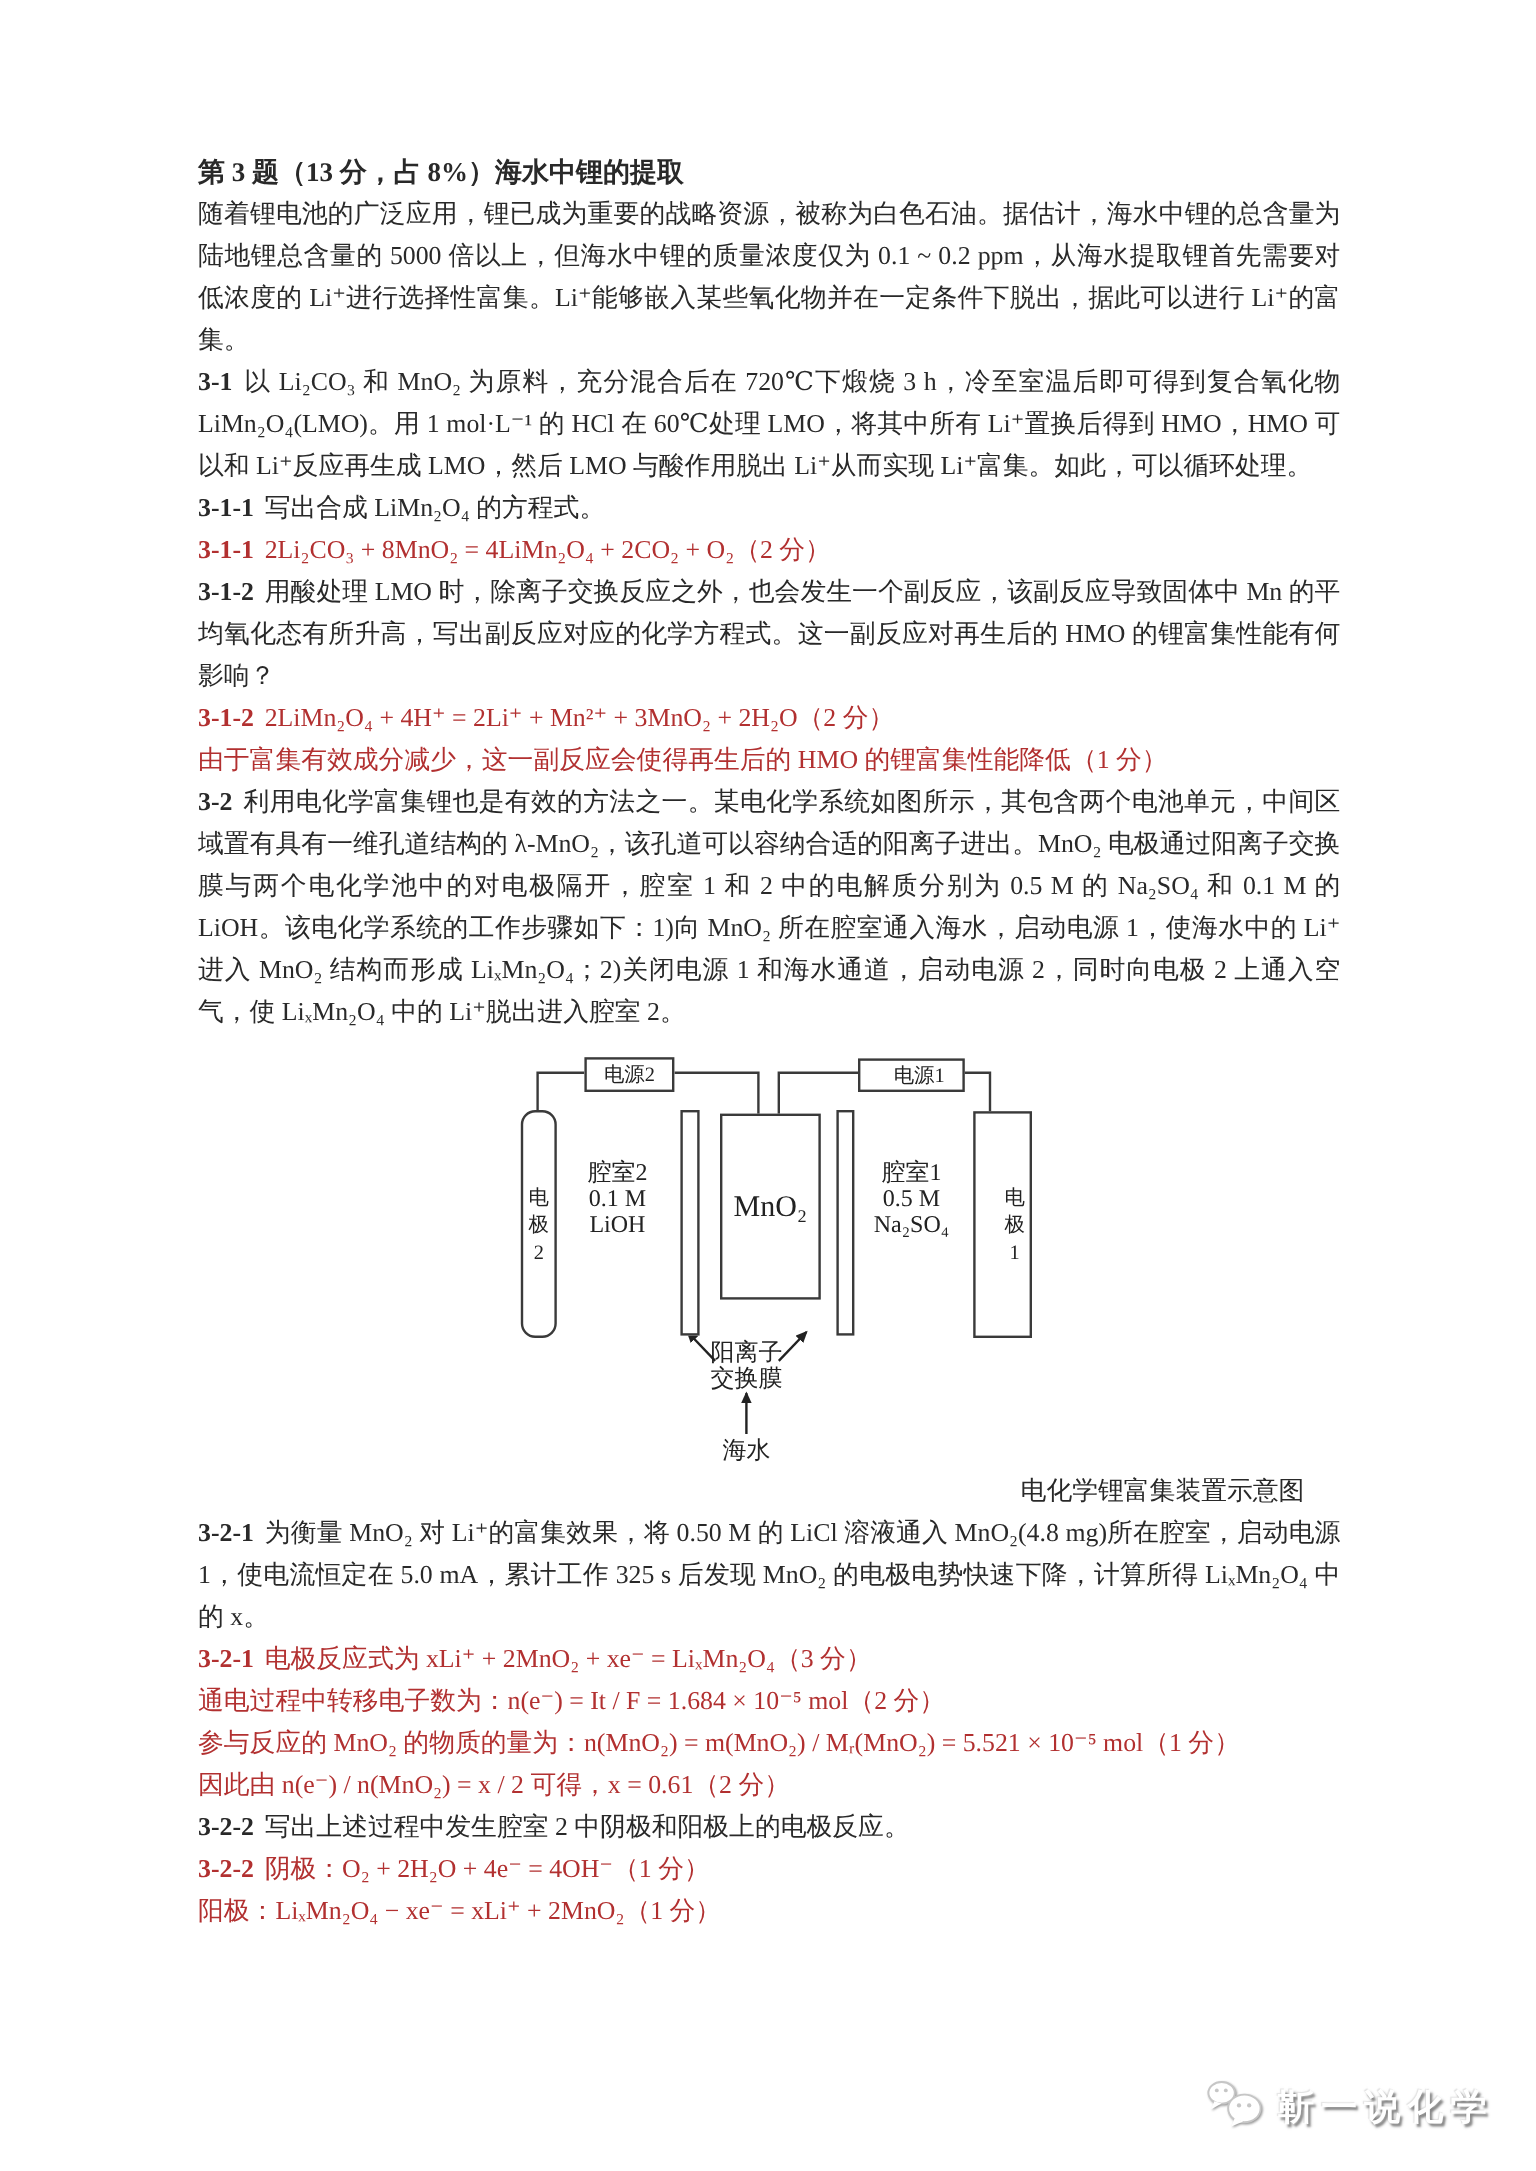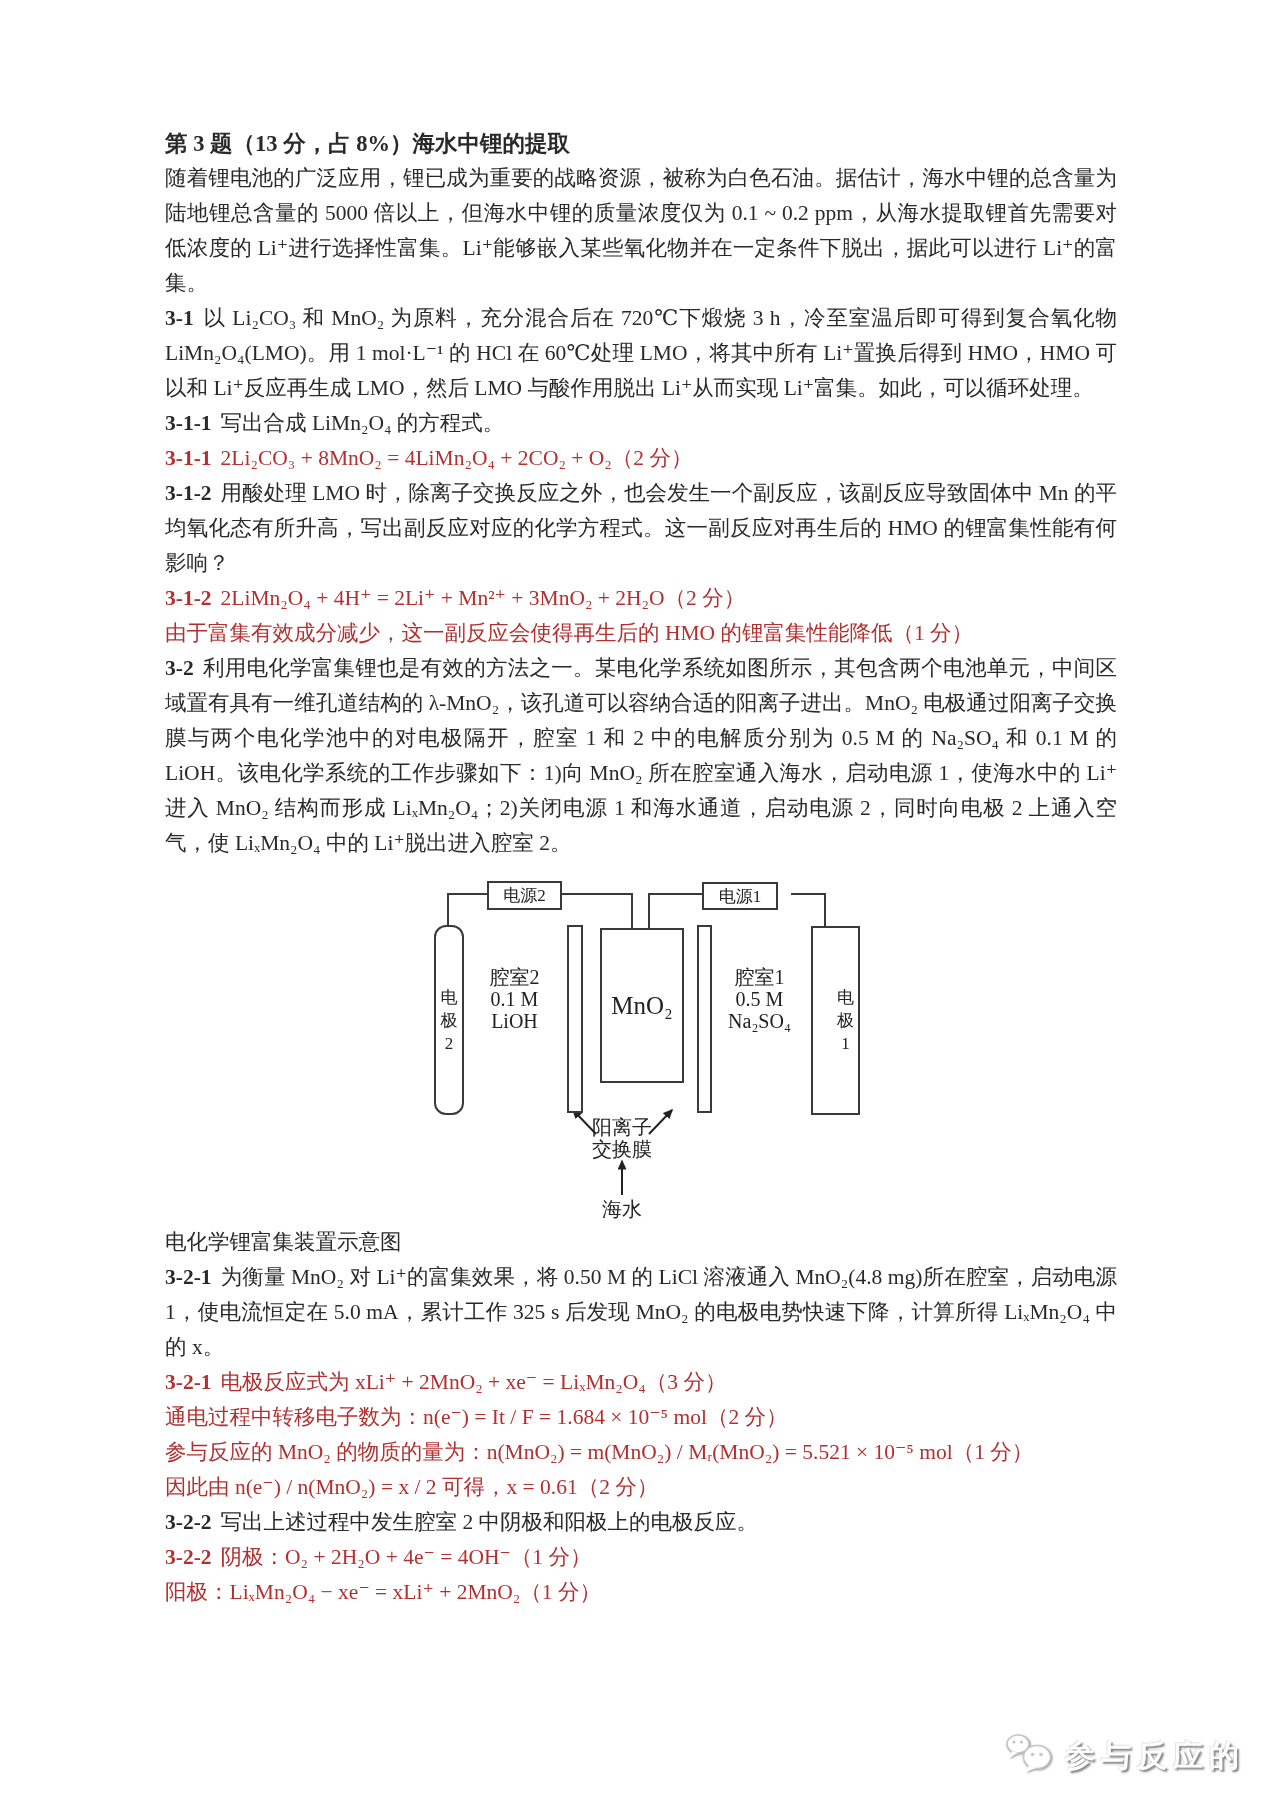--- a/index.html
+++ b/index.html
@@ -24,35 +24,35 @@
     position:relative; width:520px; height:352px;
     margin:12px auto 0 197px;
   }
   .diagram svg.wires { position:absolute; left:0; top:0; width:520px; height:352px; }
   .dbox {
     position:absolute; border:2px solid #3a3a3a; background:#fff;
     display:flex; align-items:center; justify-content:center;
     font-size:17px; color:#222; box-sizing:content-box;font-family:Liberation Serif, serif;
   }
   .psu2 { left:125px; top:8px;  width:71px; height:25px; }
-  .psu1 { left:340px; top:9px;  width:72px; height:24px; }
+  .psu1 { left:353px; top:9px;  width:72px; height:24px;padding-left:13px; }
   .el2  { left:72px;  top:52px; width:26px; height:186px;border-radius:12px; }
   .el1  { left:449px; top:53px; width:25px; height:185px;padding-left:20px; }
   .meml { left:205px; top:52px; width:12px; height:184px; }
   .memr { left:335px; top:52px; width:11px; height:184px; }
   .mno2 { left:238px; top:55px; width:80px; height:151px; font-size:25px; }
   .vstack { width:1.1em; word-break:break-all; text-align:center; line-height:23px; font-size:17px; }
   .dlabel {
     position:absolute; text-align:center; font-size:20px; line-height:22px; color:#222;
   }
   .ch2 { left:100px; top:93px; width:105px; }
   .ch1 { left:346px; top:93px; width:103px; }
   .memlab { left:215px; top:243px; width:90px; }
   .sea    { left:215px; top:325px; width:90px; }
-  .caption { text-align:left; margin-right:30px !important; }
+  .caption { text-align:right; margin-right:30px !important; }
 
   
   .watermark {
     position:absolute; top:1732px; right:35px;
     display:flex; align-items:center; gap:10px;
   }
   .wm-text {
     font-weight:bold; font-size:30px; letter-spacing:6px; color:#ffffff;
     text-shadow:2px 2px 2px rgba(110,110,110,.85), -1px -1px 1px rgba(205,205,205,.6);
     font-family:"Liberation Serif","DejaVu Serif",serif;
@@ -157,14 +157,14 @@
         <path d="M26,33 L23,40 L33,36 Z" stroke="none" fill="#ffffff"></path>
       </g>
       <g fill="#c6c6c6" stroke="none">
         <circle cx="11" cy="10" r="1.6"></circle>
         <circle cx="18.5" cy="10" r="1.6"></circle>
         <circle cx="29.5" cy="22.5" r="1.8"></circle>
         <circle cx="38" cy="22.5" r="1.8"></circle>
       </g>
     </svg>
   </span>
-  <span class="wm-text">参与反应的</span>
+  <span class="wm-text">靳一说化学</span>
 </div>
 
 </body></html>

